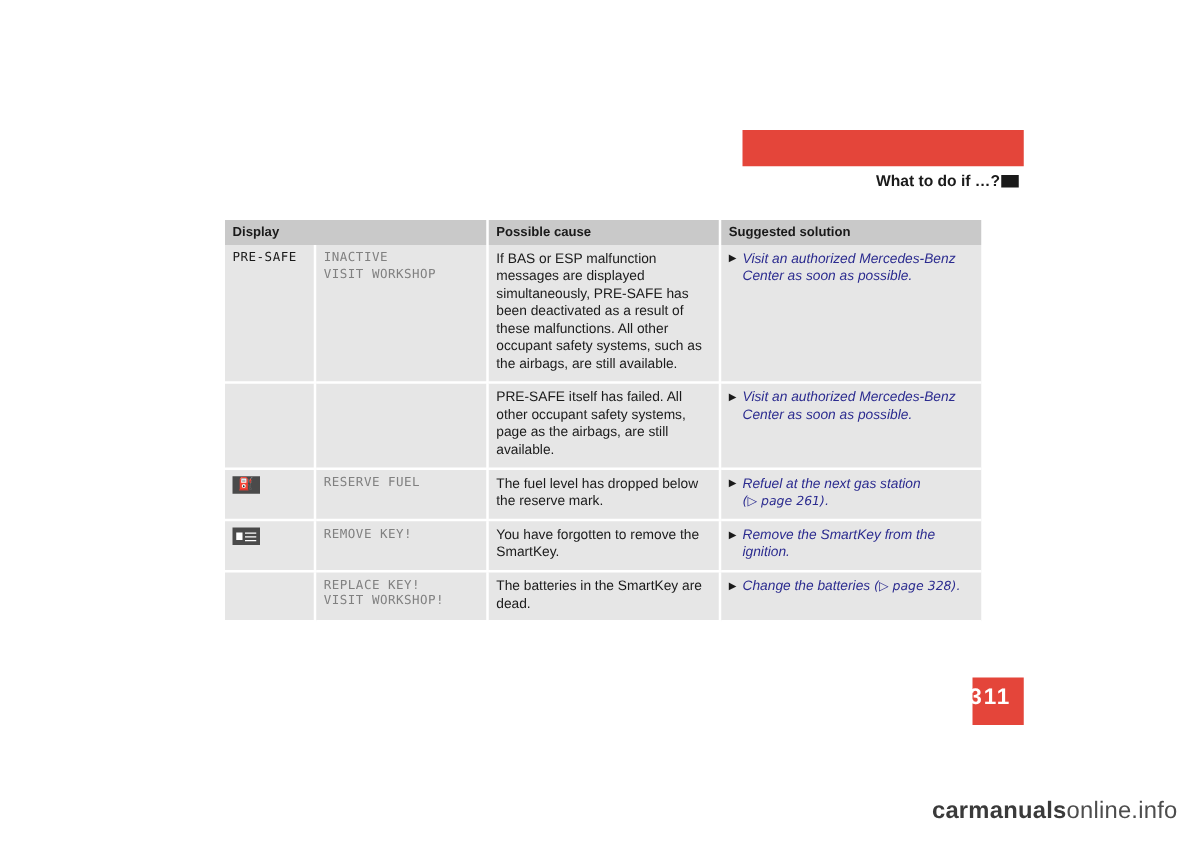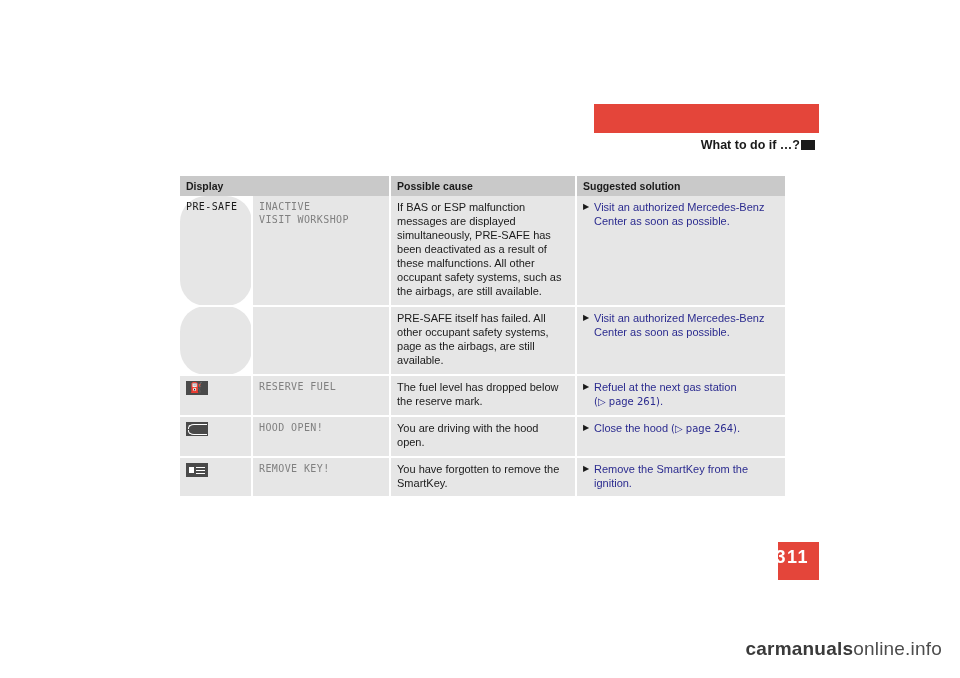--- a/index.html
+++ b/index.html
@@ -91,38 +91,38 @@
   }
   .table td.last { border-right: none; }
   .table tr.last-row td { border-bottom: none; }
 
   .mono {
     font-family: "DejaVu Sans Mono", "Liberation Mono", monospace;
     font-size: 10px;
     letter-spacing: 0.4px;
     line-height: 1.45;
   }
-  .mono-dark { color: #1a1a1a; border-radius: 26px; }
+  .mono-dark { color: #1a1a1a; }
   .mono-grey { color: #808080; }
 
   .solution-row {
     display: flex;
     align-items: flex-start;
   }
   .bullet {
     flex: 0 0 auto;
     width: 11px;
     padding-top: 2px;
     font-size: 8px;
     line-height: 1;
     color: #1a1a1a;
   }
   .solution-text { flex: 1 1 auto; }
 
-  .sol-accent { color: #2b2b8f; }
+  .sol-accent { color: #2b2b8f; font-style: italic; }
   .arrow-glyph {
     font-family: "DejaVu Sans", sans-serif;
     font-size: 10px;
   }
 
   
   .sym-wrap {
     width: 22px;
     height: 14px;
     position: relative;
@@ -286,40 +286,20 @@
         <div class="solution-row">
           <span class="bullet">▶</span>
           <span class="solution-text sol-accent">
             <span>Refuel at the next gas station</span><br>
             <span class="arrow-glyph">(▷ page 261).</span>
           </span>
         </div>
       </td>
     </tr>
 
-    <tr>
-      <td>
-        <div class="sym-wrap sym-hood">
-          <div class="sym-box"></div>
-          <div class="hood-lid"></div>
-          <div class="hood-body"></div>
-        </div>
-      </td>
-      <td class="mono mono-grey">HOOD OPEN!</td>
-      <td>You are driving with the hood open.</td>
-      <td class="last">
-        <div class="solution-row">
-          <span class="bullet">▶</span>
-          <span class="solution-text sol-accent">
-            <span>Close the hood</span>
-            <span class="arrow-glyph">(▷ page 264).</span>
-          </span>
-        </div>
-      </td>
-    </tr>
 
     <tr>
       <td>
         <div class="sym-wrap sym-key">
           <div class="sym-box"></div>
           <div class="key-head"></div>
           <div class="key-line1"></div>
           <div class="key-line2"></div>
           <div class="key-line3"></div>
         </div>
@@ -327,20 +307,34 @@
       <td class="mono mono-grey">REMOVE KEY!</td>
       <td>You have forgotten to remove the SmartKey.</td>
       <td class="last">
         <div class="solution-row">
           <span class="bullet">▶</span>
           <span class="solution-text sol-accent">Remove the SmartKey from the ignition.</span>
         </div>
       </td>
     </tr>
 
+    <tr>
+      <td></td>
+      <td class="mono mono-grey">REPLACE KEY!<br>VISIT WORKSHOP!</td>
+      <td>The batteries in the SmartKey are dead.</td>
+      <td class="last">
+        <div class="solution-row">
+          <span class="bullet">▶</span>
+          <span class="solution-text sol-accent">
+            <span>Change the batteries</span>
+            <span class="arrow-glyph">(▷ page 328).</span>
+          </span>
+        </div>
+      </td>
+    </tr>
 
 
   </tbody>
 </table>
 
 <div class="pagenum-box"></div>
 <div class="pagenum-text">311</div>
 
 <div class="watermark">
   <span class="wm-bold">carmanuals</span><span>online.info</span>

